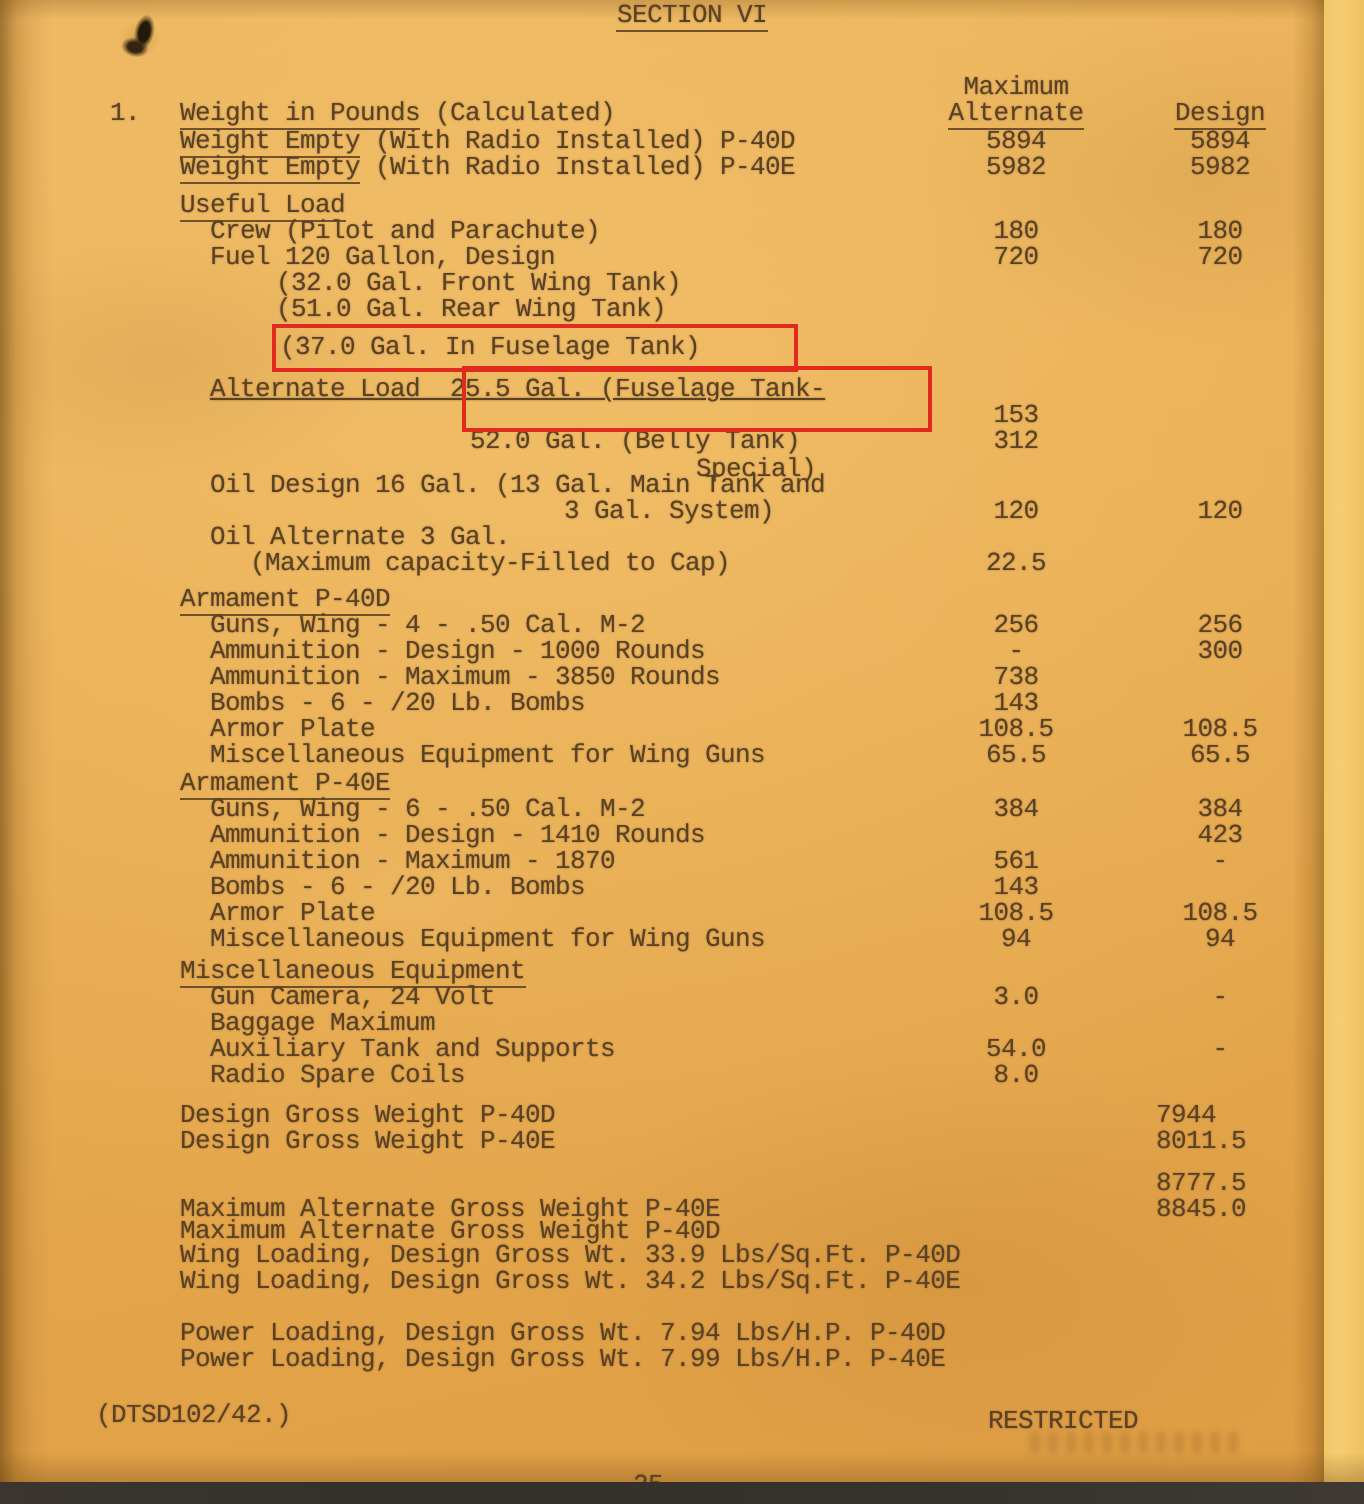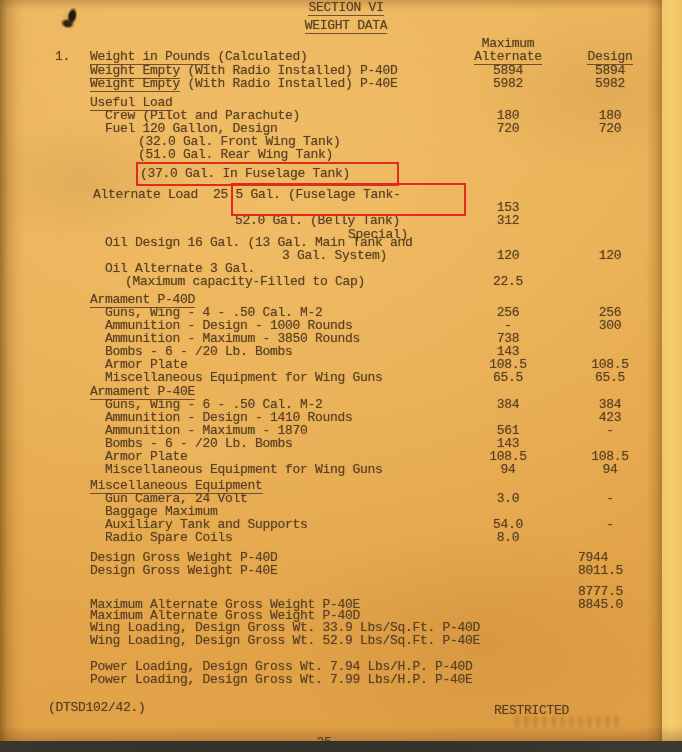--- a/index.html
+++ b/index.html
@@ -66,38 +66,37 @@
 <div id="scan">
   <div class="mottle"></div>
   <div class="edge-left"></div>
   <div class="edge-top"></div>
   <div class="seam-right"></div>
   <div class="next-page"></div>
   <div class="ink-blot"></div>
 
   <div class="title-block txt">
     <span class="title-line"><span class="ul">SECTION VI</span></span>
-    <span class="title-line"><span class="ul">WEIGHT DATA</span></span>
   </div>
 
   <div class="hdr txt" style="left:468px;top:36px;width:80px;">Maximum</div>
   <div class="hdr txt" style="left:468px;top:49px;width:80px;"><span class="ul">Alternate</span></div>
   <div class="hdr txt" style="left:572px;top:49px;width:76px;"><span class="ul">Design</span></div>
 
   <div id="rows" class="txt">
       <div class="row" style="top: 49px;"><span class="num">1.</span><span class="lbl" style="left: 90px;"><span class="ul">Weight in Pounds</span> (Calculated)</span></div>
       <div class="row" style="top: 63px;"><span class="lbl" style="left: 90px;"><span class="ul">Weight Empty</span> (With Radio Installed) P-40D</span><span class="val alt">5894</span><span class="val des">5894</span></div>
       <div class="row" style="top: 76px;"><span class="lbl" style="left: 90px;"><span class="ul">Weight Empty</span> (With Radio Installed) P-40E</span><span class="val alt">5982</span><span class="val des">5982</span></div>
       <div class="row" style="top: 95px;"><span class="lbl" style="left: 90px;"><span class="ul">Useful Load</span></span></div>
       <div class="row" style="top: 108px;"><span class="lbl" style="left: 105px; text-align: right;">Crew (Pilot and Parachute)</span><span class="val alt">180</span><span class="val des">180</span></div>
       <div class="row" style="top: 121px;"><span class="lbl" style="left: 105px;">Fuel 120 Gallon, Design</span><span class="val alt">720</span><span class="val des">720</span></div>
       <div class="row" style="top: 134px;"><span class="lbl" style="left: 138px;">(32.0 Gal. Front Wing Tank)</span></div>
       <div class="row" style="top: 147px;"><span class="lbl" style="left: 138px;">(51.0 Gal. Rear Wing Tank)</span></div>
       <div class="row" style="top: 166px;"><span class="lbl" style="left: 140px;">(37.0 Gal. In Fuselage Tank)</span></div>
-      <div class="row" style="top: 187px;"><span class="lbl" style="left: 93px;">Alternate Load  25.5 Gal. (Fuselage Tank-</span></div>
+      <div class="row" style="top: 187px;"><span class="lbl" style="left: 105px; text-decoration: underline;">Alternate Load  25.5 Gal. (Fuselage Tank-</span></div>
       <div class="row" style="top: 200px;"><span class="lbl" style="left: 348px; margin-top: 27px;">Special)</span><span class="val alt">153</span></div>
       <div class="row" style="top: 213px;"><span class="lbl" style="left: 235px;">52.0 Gal. (Belly Tank)</span><span class="val alt">312</span></div>
       <div class="row" style="top: 235px;"><span class="lbl" style="left: 105px;">Oil Design 16 Gal. (13 Gal. Main Tank and</span></div>
       <div class="row" style="top: 248px;"><span class="lbl" style="left: 282px;">3 Gal. System)</span><span class="val alt">120</span><span class="val des">120</span></div>
       <div class="row" style="top: 261px;"><span class="lbl" style="left: 105px;">Oil Alternate 3 Gal.</span></div>
       <div class="row" style="top: 274px;"><span class="lbl" style="left: 125px;">(Maximum capacity-Filled to Cap)</span><span class="val alt">22.5</span></div>
       <div class="row" style="top: 292px;"><span class="lbl" style="left: 90px;"><span class="ul">Armament P-40D</span></span></div>
       <div class="row" style="top: 305px;"><span class="lbl" style="left: 105px;">Guns, Wing - 4 - .50 Cal. M-2</span><span class="val alt">256</span><span class="val des">256</span></div>
       <div class="row" style="top: 318px;"><span class="lbl" style="left: 105px;">Ammunition - Design - 1000 Rounds</span><span class="val alt">-</span><span class="val des">300</span></div>
       <div class="row" style="top: 331px;"><span class="lbl" style="left: 105px;">Ammunition - Maximum - 3850 Rounds</span><span class="val alt">738</span></div>
@@ -114,21 +113,21 @@
       <div class="row" style="top: 478px;"><span class="lbl" style="left: 90px;"><span class="ul">Miscellaneous Equipment</span></span></div>
       <div class="row" style="top: 491px;"><span class="lbl" style="left: 105px;">Gun Camera, 24 Volt</span><span class="val alt">3.0</span><span class="val des">-</span></div>
       <div class="row" style="top: 504px;"><span class="lbl" style="left: 105px;">Baggage Maximum</span></div>
       <div class="row" style="top: 517px;"><span class="lbl" style="left: 105px;">Auxiliary Tank and Supports</span><span class="val alt">54.0</span><span class="val des">-</span></div>
       <div class="row" style="top: 530px;"><span class="lbl" style="left: 105px;">Radio Spare Coils</span><span class="val alt">8.0</span></div>
       <div class="row" style="top: 550px;"><span class="lbl" style="left: 90px;">Design Gross Weight P-40D</span><span class="val des left">7944</span></div>
       <div class="row" style="top: 563px;"><span class="lbl" style="left: 90px;">Design Gross Weight P-40E</span><span class="val des left">8011.5</span></div>
       <div class="row" style="top: 584px;"><span class="lbl" style="left: 90px; margin-top: 24px;">Maximum Alternate Gross Weight P-40D</span><span class="val des left">8777.5</span></div>
       <div class="row" style="top: 597px;"><span class="lbl" style="left: 90px;">Maximum Alternate Gross Weight P-40E</span><span class="val des left">8845.0</span></div>
       <div class="row" style="top: 620px;"><span class="lbl" style="left: 90px; font-family: Liberation Mono, monospace;">Wing Loading, Design Gross Wt. 33.9 Lbs/Sq.Ft. P-40D</span></div>
-      <div class="row" style="top: 633px;"><span class="lbl" style="left: 90px;">Wing Loading, Design Gross Wt. 52.9 Lbs/Sq.Ft. P-40E</span></div>
+      <div class="row" style="top: 633px;"><span class="lbl" style="left: 90px;">Wing Loading, Design Gross Wt. 34.2 Lbs/Sq.Ft. P-40E</span></div>
       <div class="row" style="top: 659px;"><span class="lbl" style="left: 90px;">Power Loading, Design Gross Wt. 7.94 Lbs/H.P. P-40D</span></div>
       <div class="row" style="top: 672px;"><span class="lbl" style="left: 90px;">Power Loading, Design Gross Wt. 7.99 Lbs/H.P. P-40E</span></div>
     </div>
 
   <div id="annotations">
       <div class="redbox" style="left: 136px; top: 162px; width: 259px; height: 20px; border-color: rgb(224, 43, 30);"></div>
       <div class="redbox" style="left: 231px; top: 183px; width: 231px; height: 29px; border-color: rgb(224, 43, 30);"></div>
     </div>
 
   <div class="footer-left txt">(DTSD102/42.)</div>

